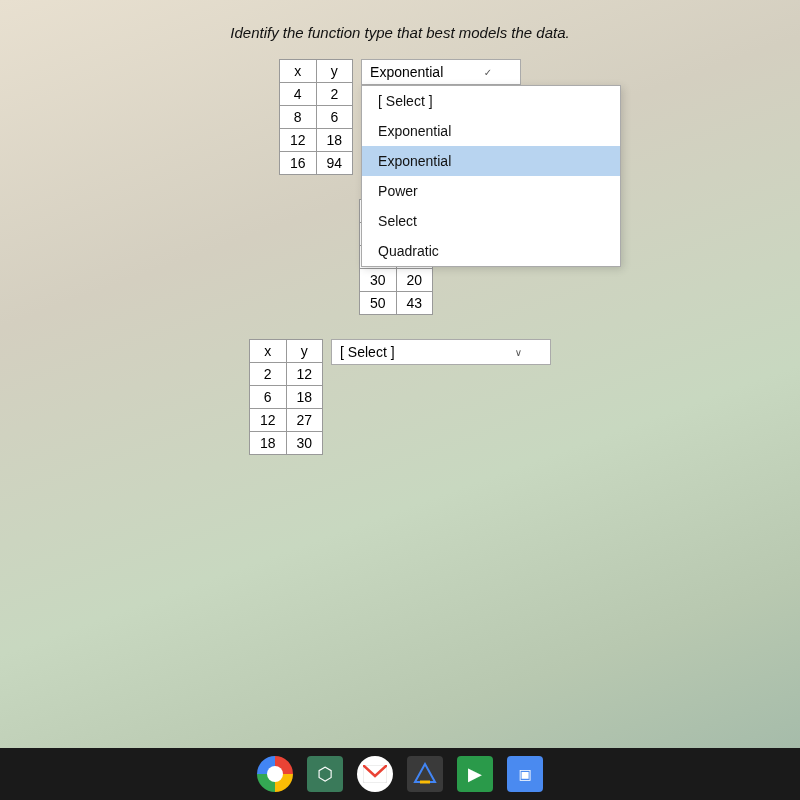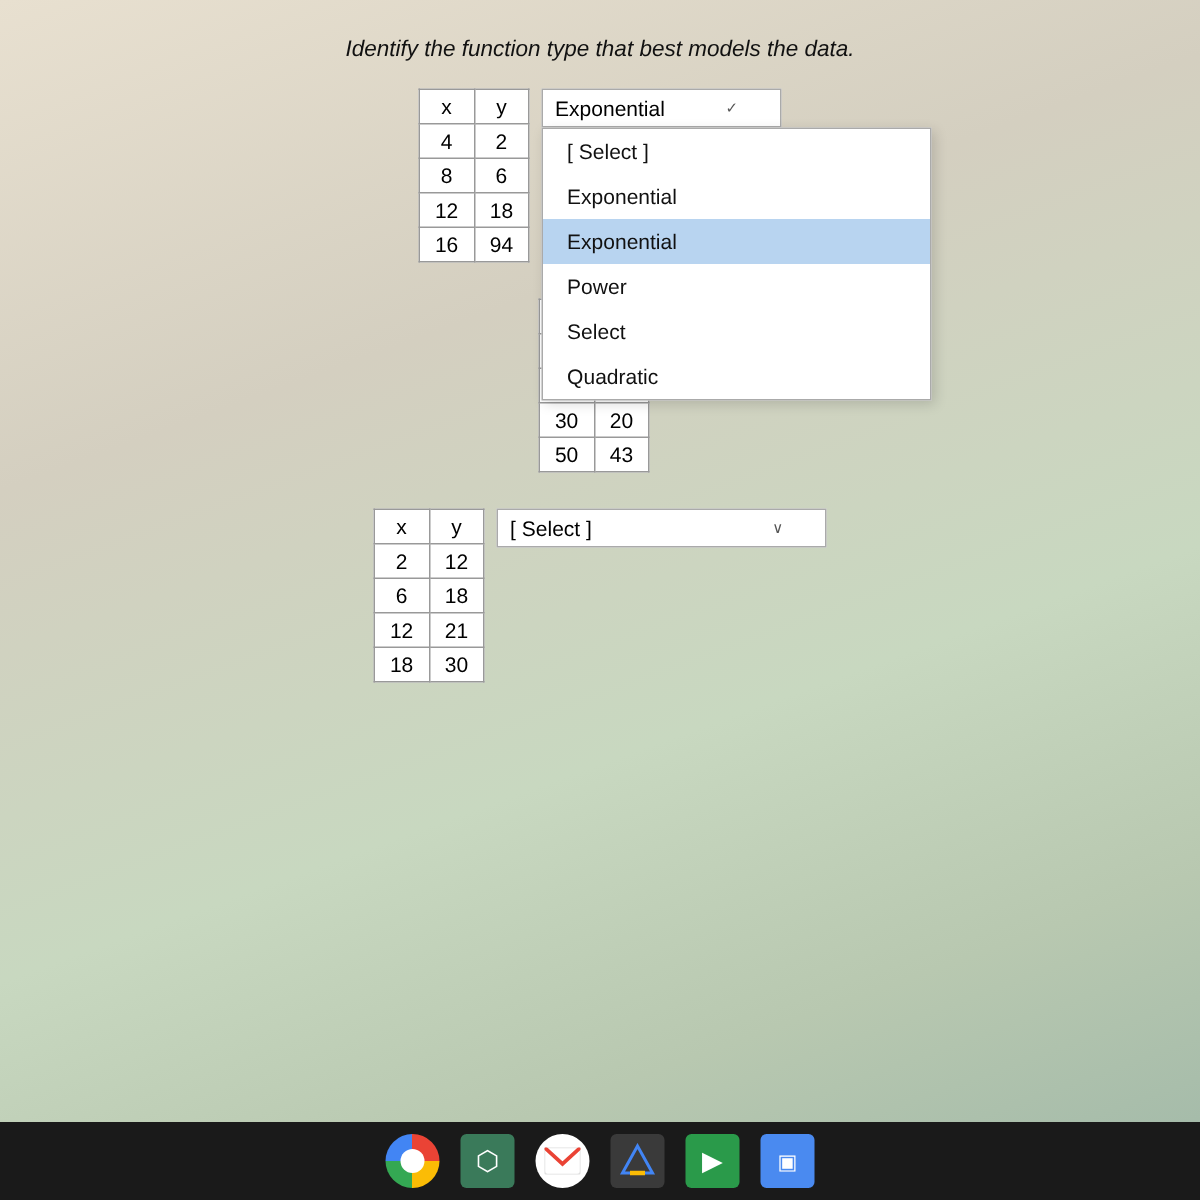--- a/index.html
+++ b/index.html
@@ -228,21 +228,21 @@
       <tr>
         <td>2</td>
         <td>12</td>
       </tr>
       <tr>
         <td>6</td>
         <td>18</td>
       </tr>
       <tr>
         <td>12</td>
-        <td>21</td>
+        <td>27</td>
       </tr>
       <tr>
         <td>18</td>
         <td>30</td>
       </tr>
     </tbody>
       </table>
 
     <div class="select-container">
       <div class="select-box" style="min-width:220px;">

